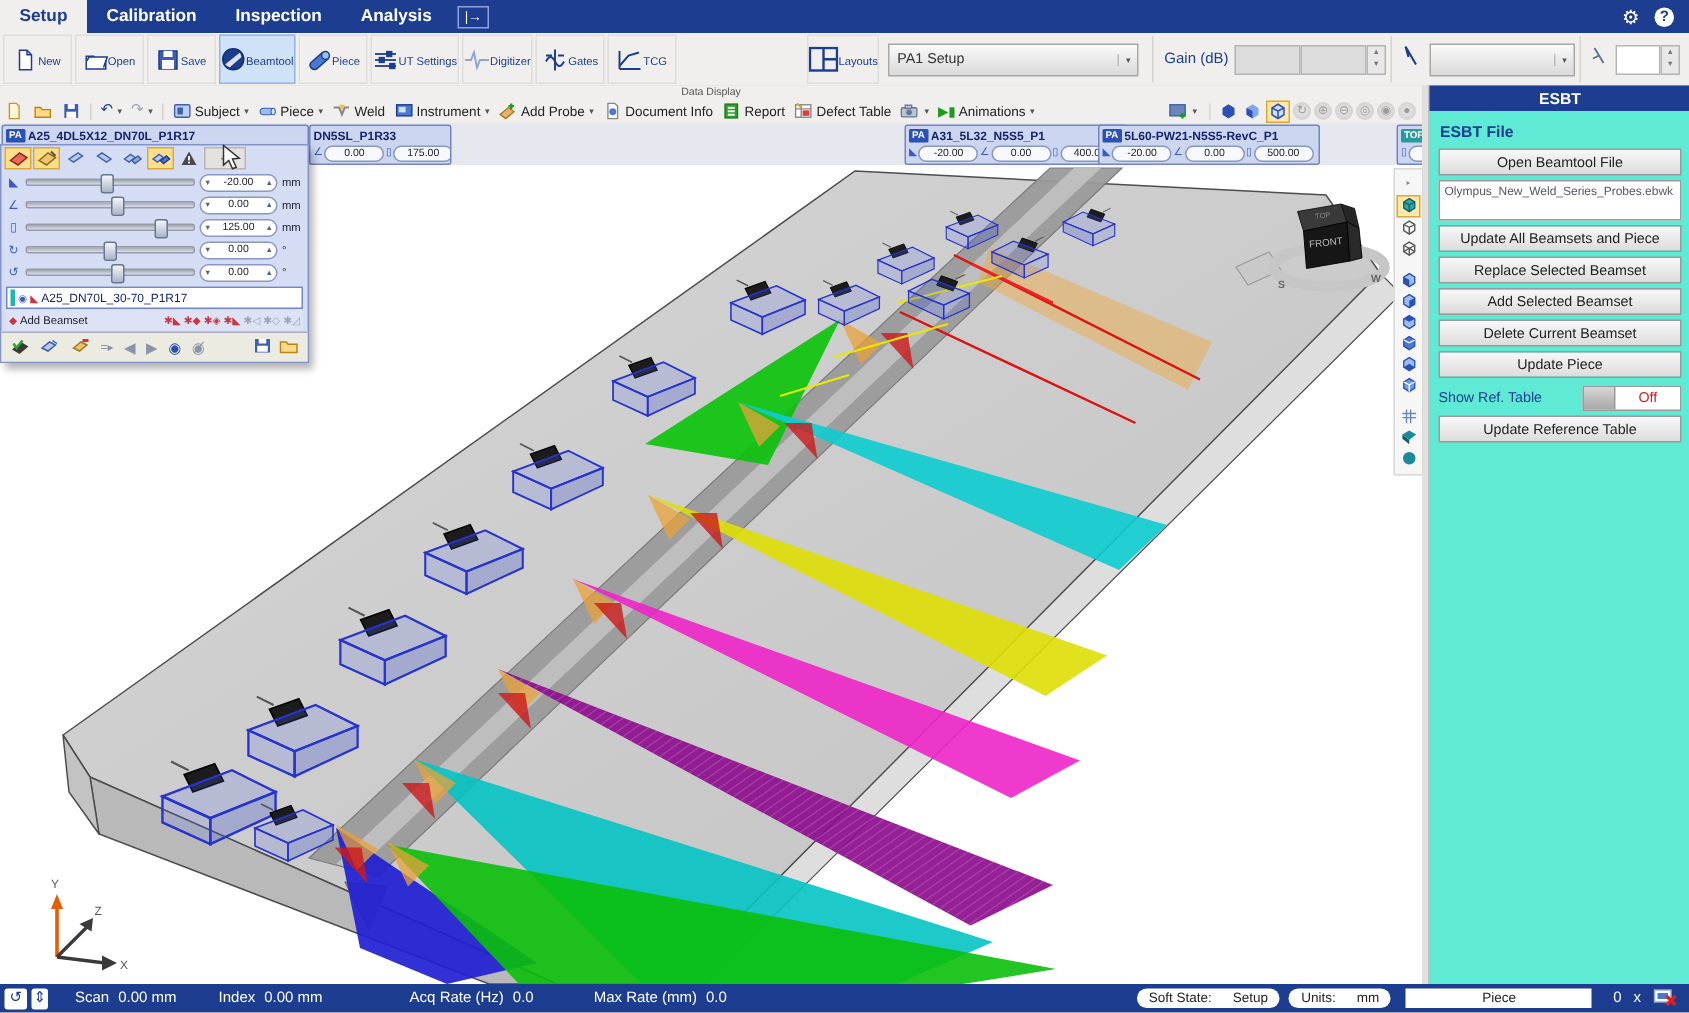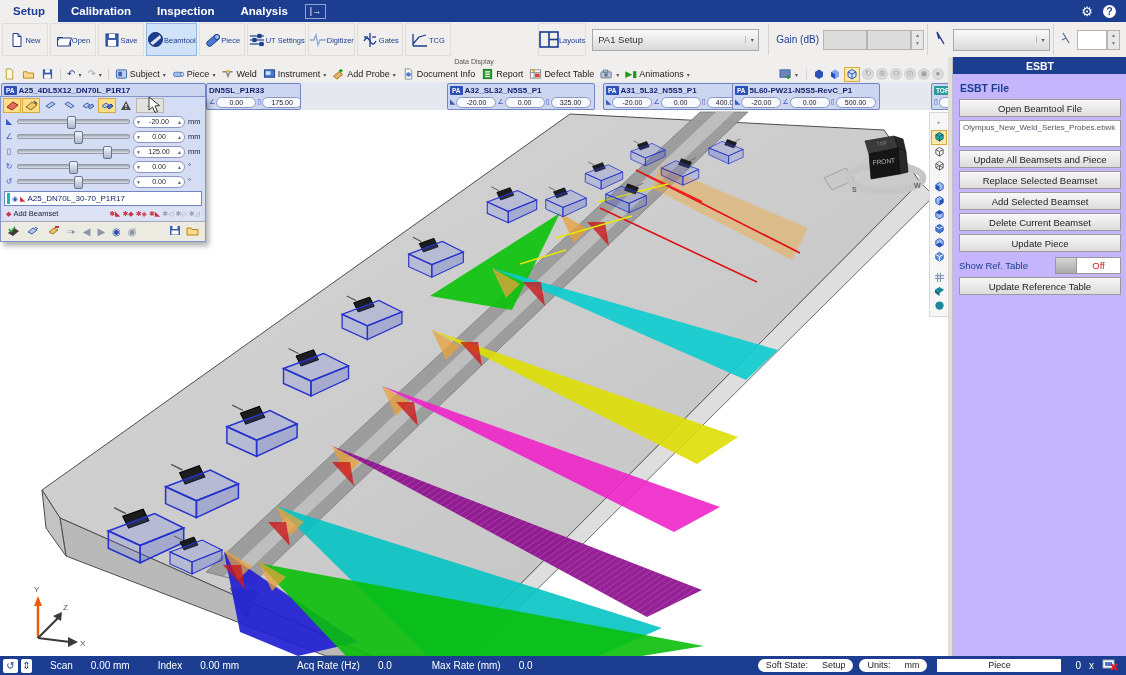--- a/index.html
+++ b/index.html
@@ -67,33 +67,33 @@
   .ptools{height:19px;border-top:1px solid #aab;background:#ecebe2;display:flex;align-items:center;gap:7px;padding:0 6px;font-size:10px;color:#2a4db8;}
   .ptools .gr{color:#8a94a8;}
   .ptools .right{margin-left:auto;display:flex;gap:5px;}
   
   .viewport{position:absolute;left:0;top:110px;width:948px;height:546px;background:#fff;overflow:hidden;}
   .vtoolbar{position:absolute;left:929px;top:112px;width:18px;display:flex;flex-direction:column;align-items:center;gap:1px;background:#f6f6f6;border:1px solid #d8d8d8;padding:3px 0;z-index:4;}
   .vic{width:14px;height:13px;font-size:9px;text-align:center;line-height:13px;}
   .vic.hl{background:#ffe9a8;border:1px solid #d8a93f;}
   .splitter{position:absolute;left:948px;top:57px;width:4px;bottom:19px;background:#e2e0dd;}
   
-  .esbt{position:absolute;left:952px;top:57px;width:174px;height:599px;background:#c4b5fd;border-left:1px solid #c0c0c0;}
+  .esbt{position:absolute;left:952px;top:57px;width:174px;height:599px;background:#5eead4;border-left:1px solid #c0c0c0;}
   .esbt-h{height:17px;background:#1c3d90;color:#fff;font-weight:bold;font-size:10.5px;display:flex;align-items:center;justify-content:center;}
   .esbt-sec{color:#1c3d90;font-weight:bold;font-size:10.5px;margin:8px 7px 5px;}
   .ebtn{margin:3px 6px;height:16px;background:linear-gradient(#f8f8f8,#dcdcdc);border:1px solid #9a9a9a;font-size:9.5px;color:#222;display:flex;align-items:center;justify-content:center;white-space:nowrap;}
   .efile{margin:3px 6px;height:21px;background:#fff;border:1px solid #9a9a9a;font-size:8px;color:#556;padding:2px 3px;overflow:hidden;}
   .refrow{display:flex;align-items:center;margin:5px 6px 3px;font-size:9.5px;color:#1c3d90;}
   .toggle{margin-left:auto;width:64px;height:15px;border:1px solid #999;background:#fff;display:flex;}
   .knob{width:20px;background:linear-gradient(#d6d6d6,#a8a8a8);border-right:1px solid #999;}
   .offv{flex:1;color:#cc2222;font-size:9.5px;display:flex;align-items:center;justify-content:center;}
   
   .statusbar{position:absolute;left:0;bottom:0;width:1126px;height:19px;background:#1c3d90;color:#fff;font-size:10px;display:flex;align-items:center;}
   .sb-ic{background:#fff;color:#1c3d90;border-radius:2px;width:15px;height:14px;text-align:center;line-height:14px;font-size:10px;margin-left:3px;}
-  .sb-item{display:flex;gap:18px;align-items:center;}
+  .sb-item{display:flex;gap:6px;align-items:center;}
   .sb-pill{background:#fff;color:#222;border-radius:8px;height:13px;line-height:13px;font-size:9px;padding:0 8px;display:flex;gap:14px;}
   .sb-box{background:#fff;color:#222;height:13px;line-height:13px;font-size:9px;padding:0 4px;width:116px;text-align:center;}
   .cursor{position:absolute;z-index:9;}
 </style>
 </head>
 <body>
 
 <div id="app">
 
   <div class="menubar">
@@ -392,34 +392,20 @@
       </div>
       <div class="ptab" style="left: 206px; width: 93px;">
         <div class="trow">
           <span class="tlabel">DN5SL_P1R33</span>
         </div>
         <div class="frow">
           <span class="fic">∠</span>
           <span class="pill">0.00</span>
           <span class="fic">▯</span>
           <span class="pill">175.00</span>
-        </div>
-      </div>
-      <div class="ptab" style="left: 447px; width: 146px;">
-        <div class="trow">
-          <span class="badge ">PA</span>
-          <span class="tlabel">A32_SL32_N5S5_P1</span>
-        </div>
-        <div class="frow">
-          <span class="fic">◣</span>
-          <span class="pill">-20.00</span>
-          <span class="fic">∠</span>
-          <span class="pill">0.00</span>
-          <span class="fic">▯</span>
-          <span class="pill">325.00</span>
         </div>
       </div>
       <div class="ptab" style="left: 603px; width: 147px;">
         <div class="trow">
           <span class="badge ">PA</span>
           <span class="tlabel">A31_5L32_N5S5_P1</span>
         </div>
         <div class="frow">
           <span class="fic">◣</span>
           <span class="pill">-20.00</span>

